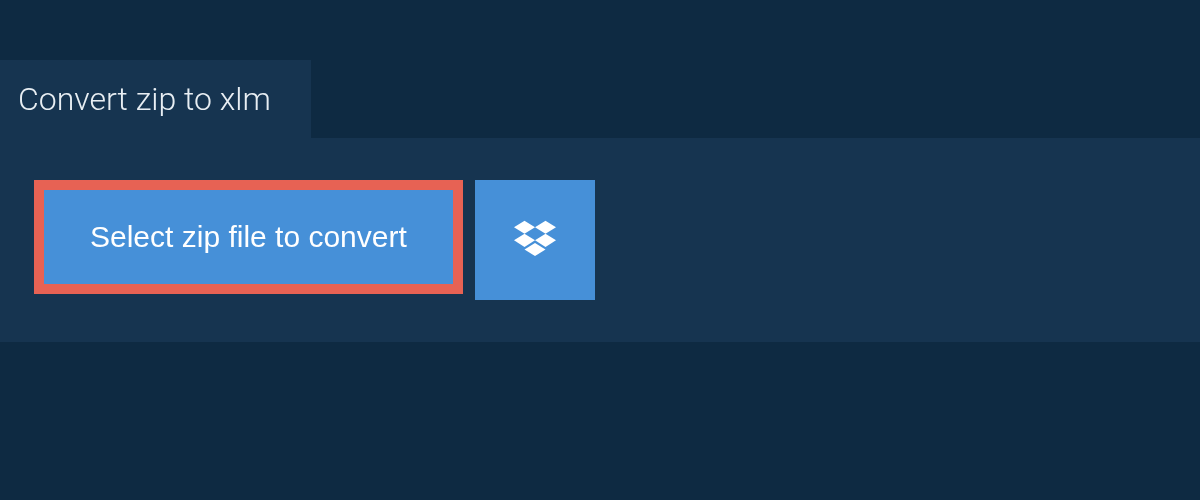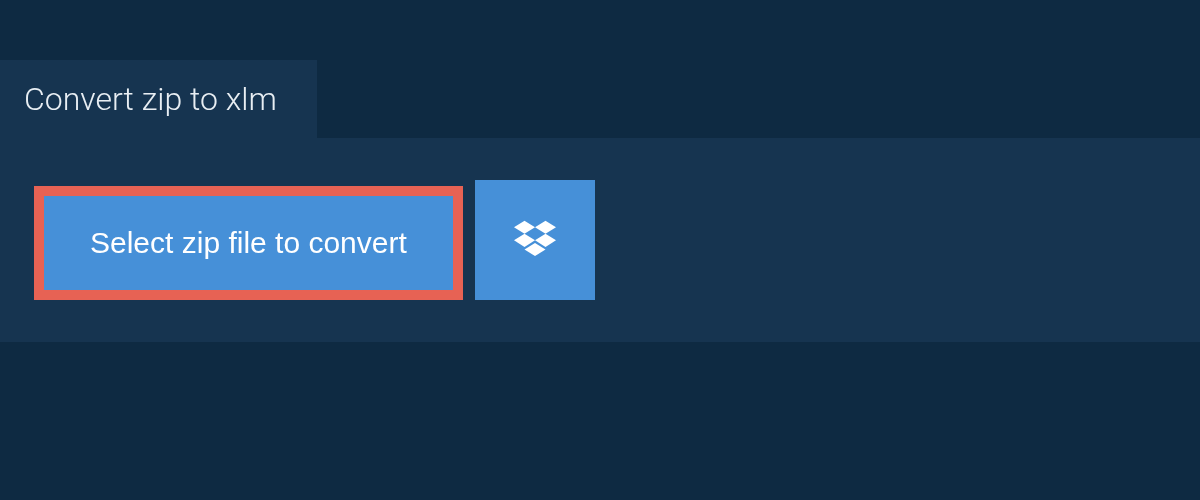--- a/index.html
+++ b/index.html
@@ -16,27 +16,27 @@
     }
     .tab-container {
       margin-top: 60px;
     }
     .tab {
       display: inline-block;
       background: #163450;
       color: #e8eef3;
       font-size: 32px;
       font-weight: 300;
-      padding: 20px 40px 20px 24px;
+      padding: 20px 40px 20px 18px;
     }
     .panel {
       background: #163450;
       padding: 42px 34px;
       display: flex;
-      align-items: flex-end;
+      align-items: flex-start;
       gap: 0;
     }
     .select-button-wrapper {
       display: inline-block;
       border: 10px solid #e76254;
       background: #4690d8;
     }
     .select-button {
       background: #4690d8;
       color: #ffffff;

